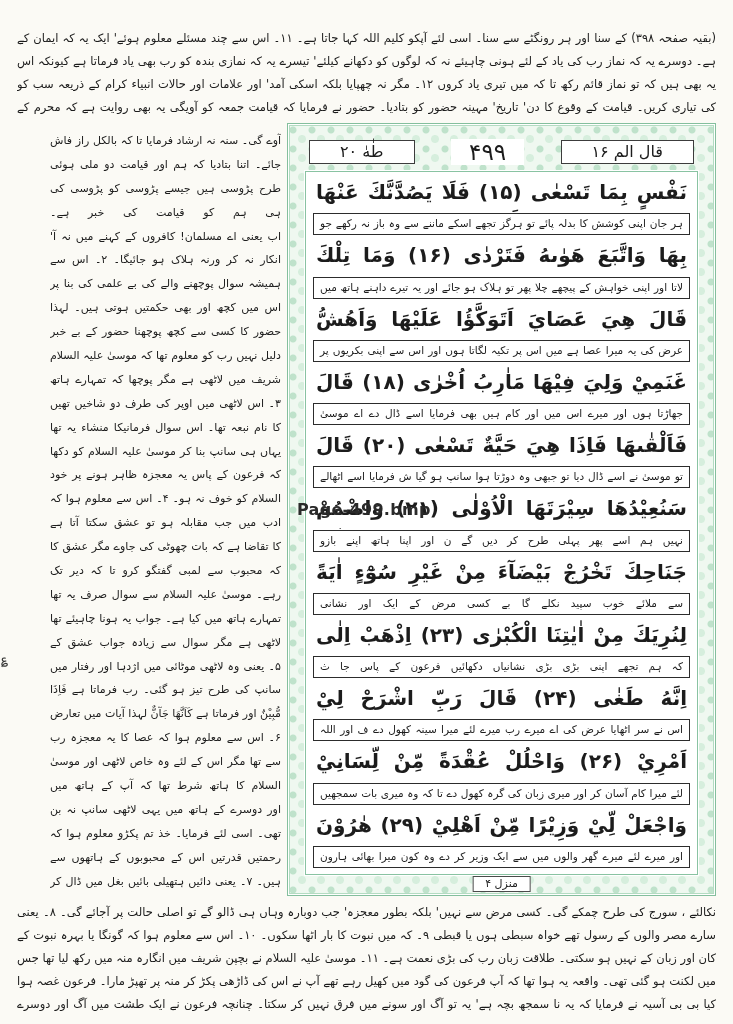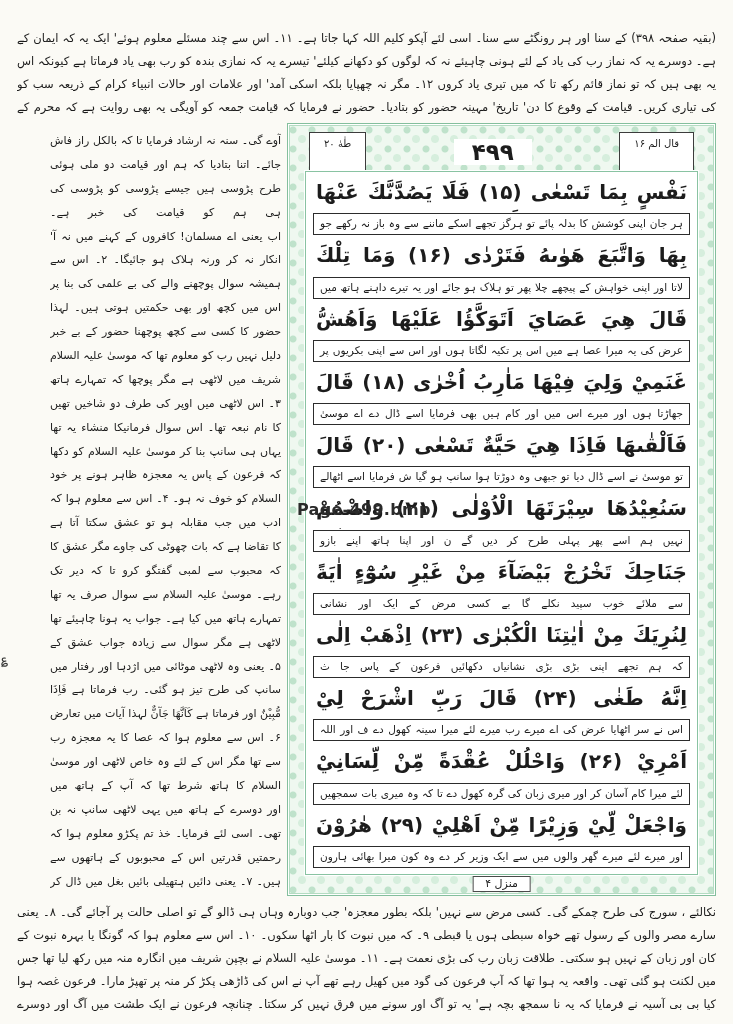--- a/index.html
+++ b/index.html
@@ -33,25 +33,25 @@
     background-size:19px 19px,19px 19px;
     display:flex;flex-direction:column;
   }
   .frame-header{
     height:28px;display:flex;align-items:center;
     justify-content:space-between;direction:rtl;
     padding:0 4px;margin-bottom:5px;flex:0 0 auto;
   }
   .hbox{
     background:#ffffff;border:1px solid #3c3c3c;
-    font-size:10px;line-height:22px;height:41px;
-    padding:0 14px;box-sizing:border-box;white-space:nowrap;
+    font-size:16px;line-height:22px;height:24px;
+    padding:0 30px;box-sizing:border-box;white-space:nowrap;
   }
   .pagenum{
-    background:#ffffff;font-size:23px;font-weight:bold;
+    background:#ffffff;font-size:23px;font-weight:normal;
     line-height:26px;padding:0 18px;white-space:nowrap;
   }
   .frame-inner{
     flex:1 1 auto;min-height:0;background:#ffffff;
     border:1px solid #89c3a2;box-shadow:0 0 0 1px #ffffff;
     display:flex;flex-direction:column;
     padding:3px 4px;box-sizing:border-box;direction:rtl;
   }
   .qrow{flex:1 1 auto;min-height:0;display:flex;flex-direction:column;justify-content:flex-end;}
   .arabic{

